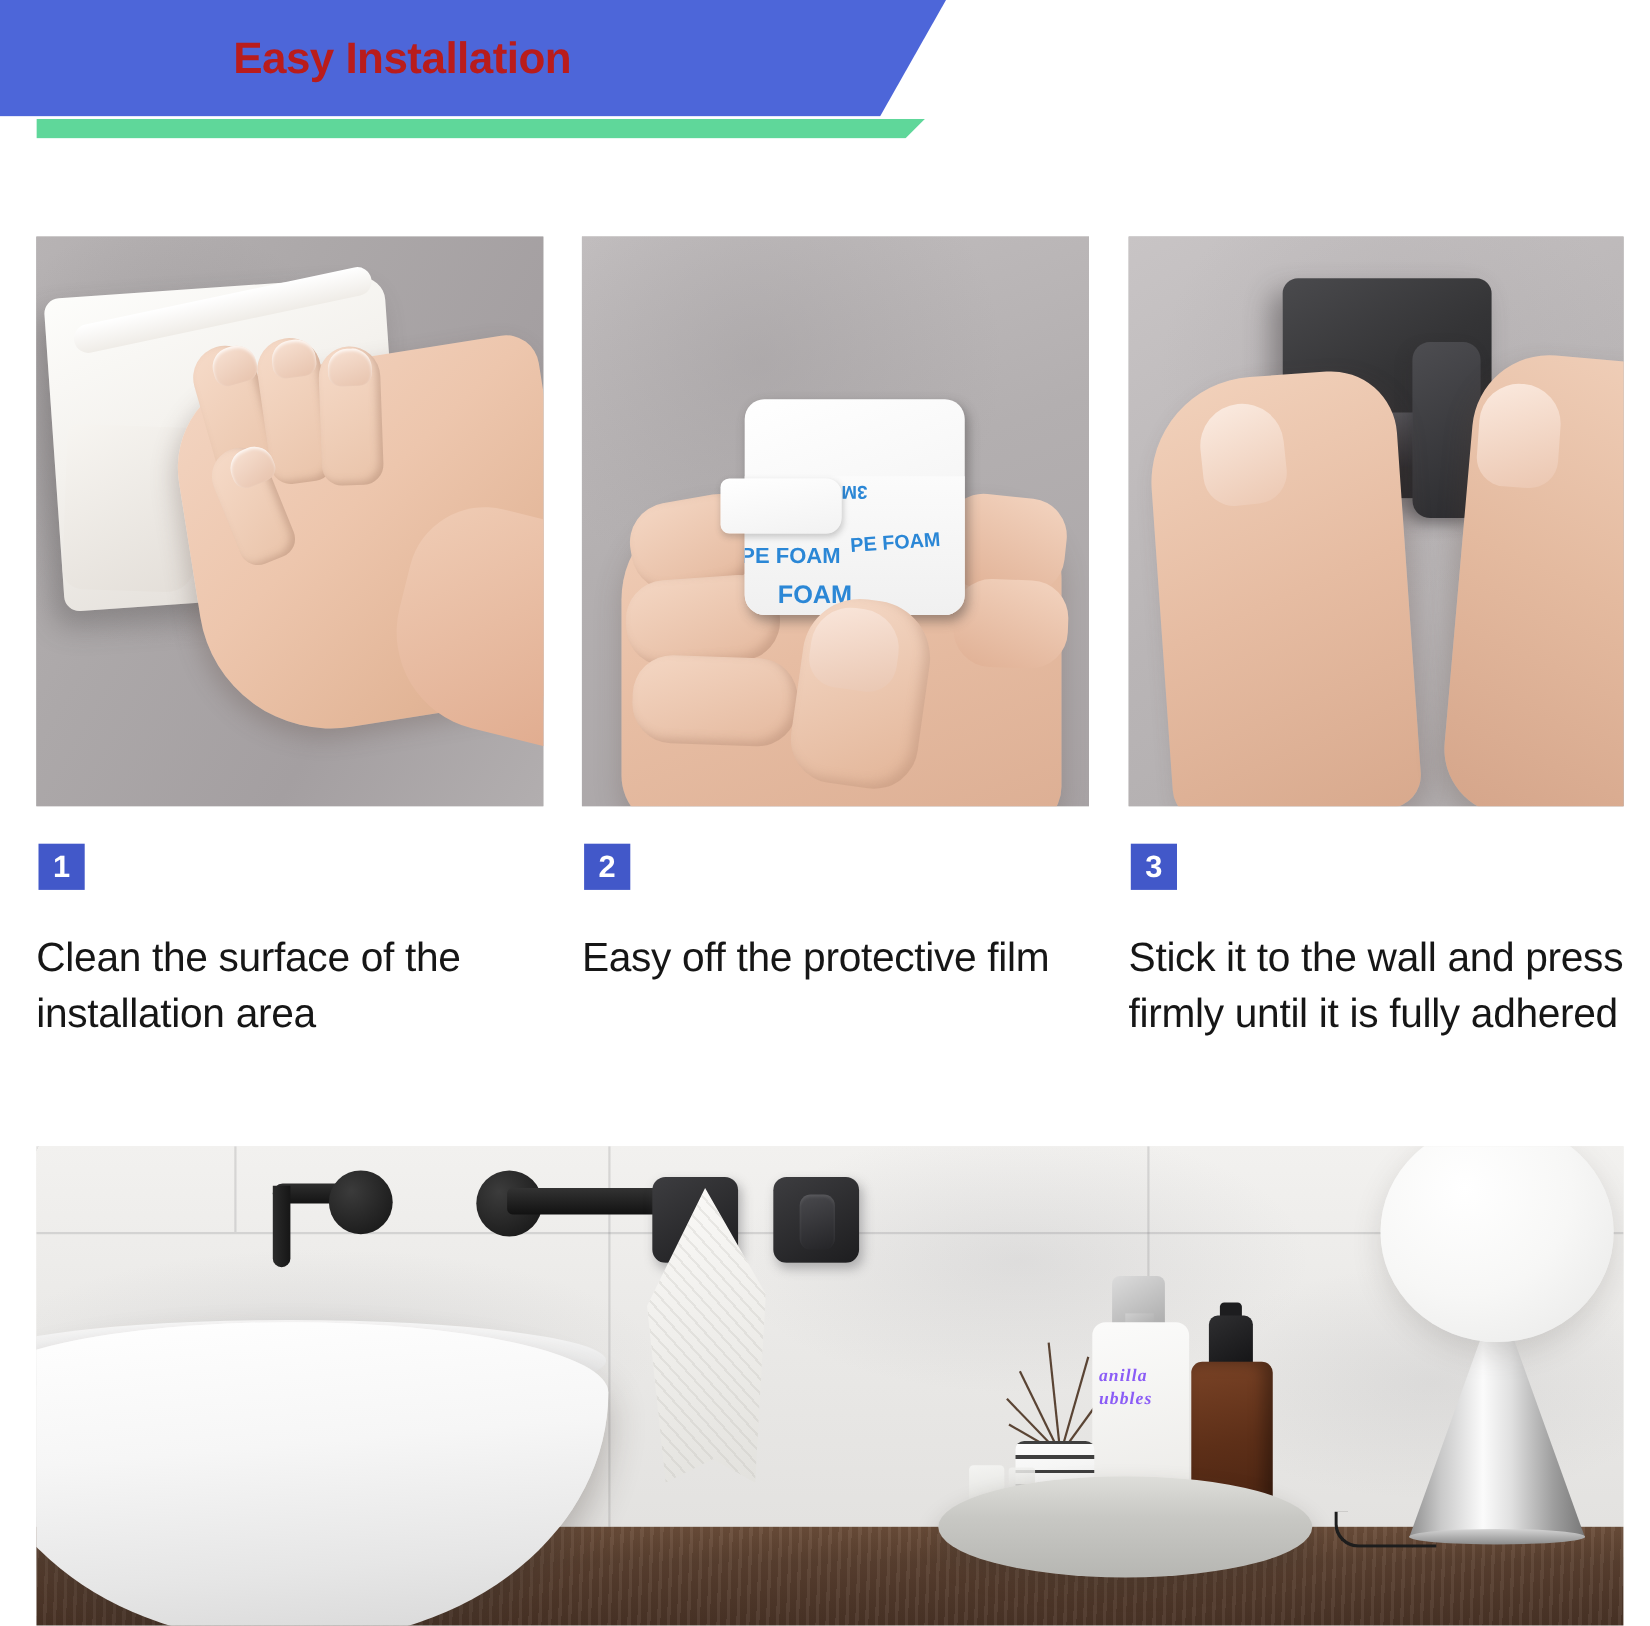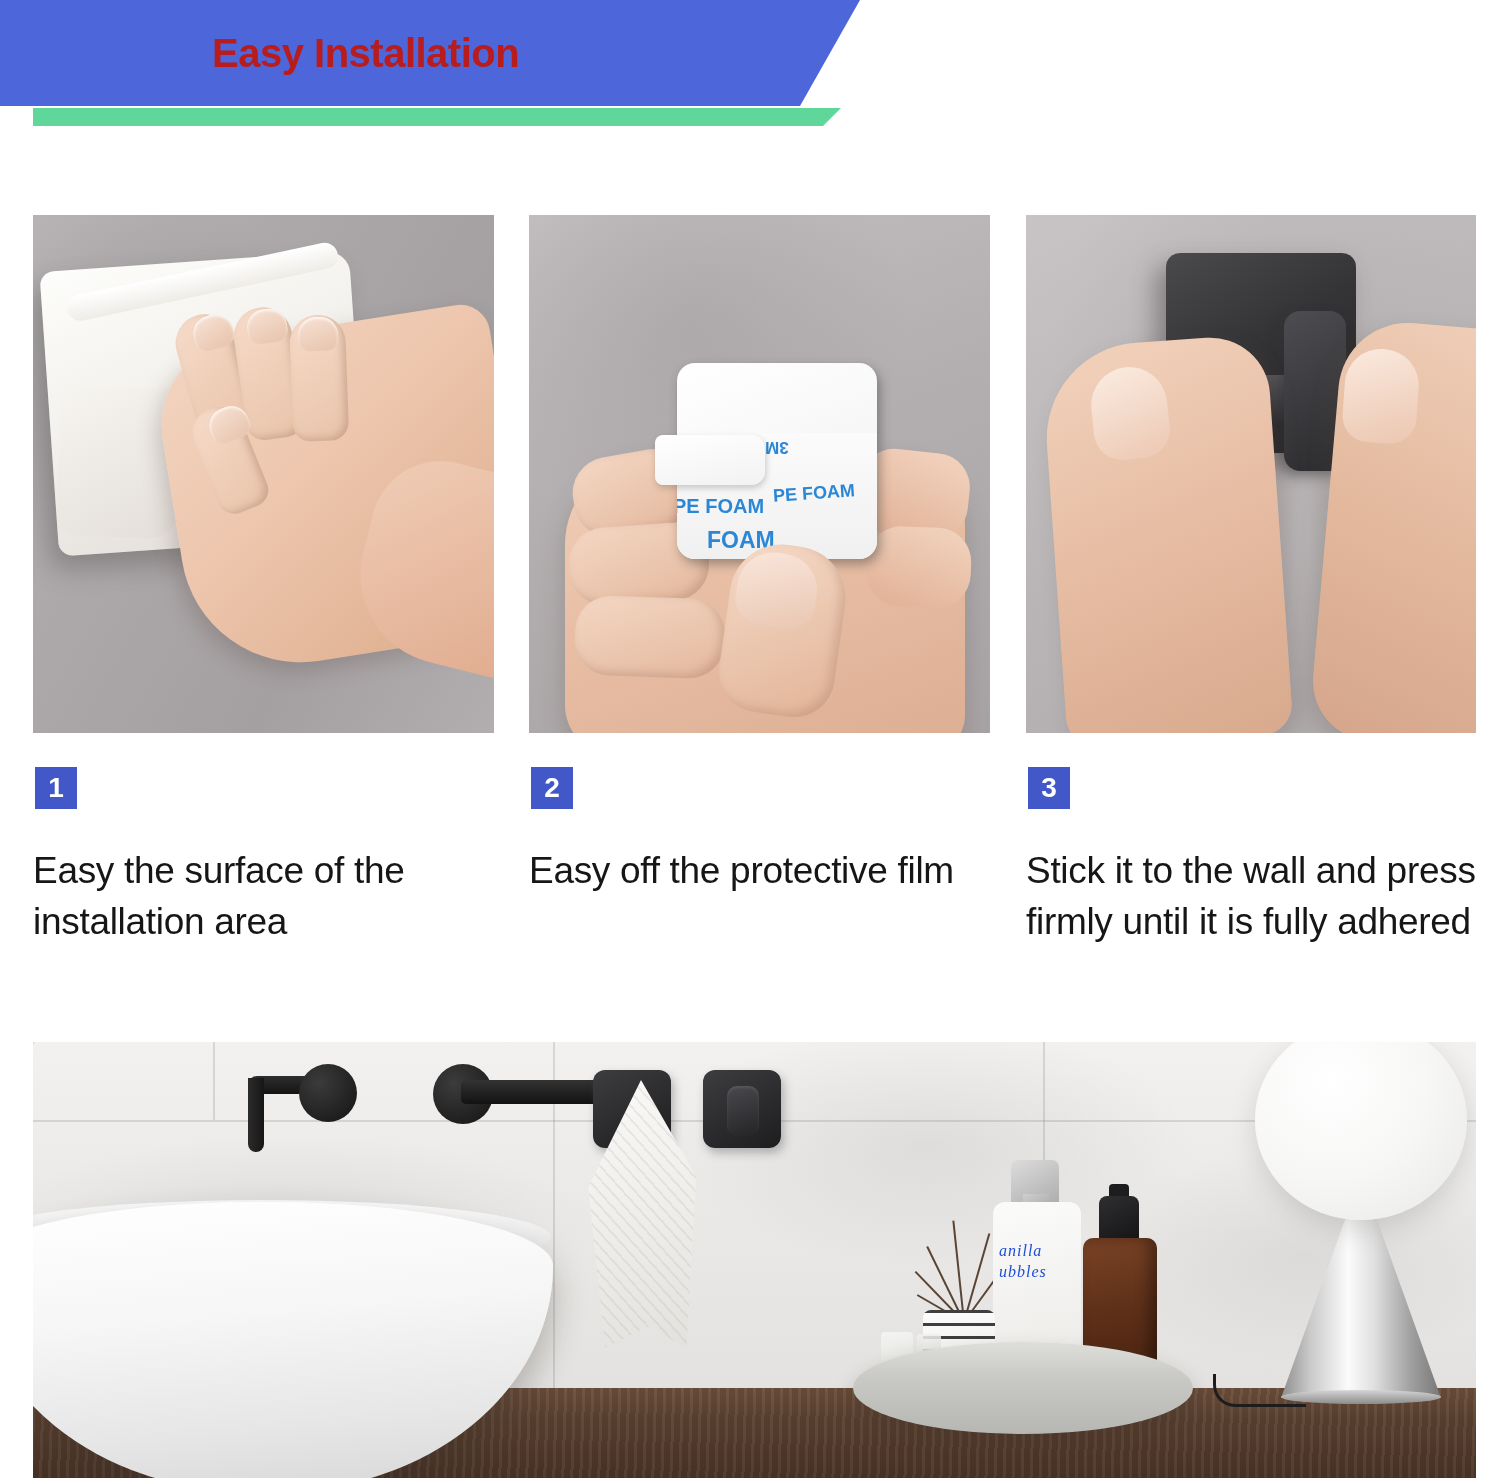--- a/index.html
+++ b/index.html
@@ -346,22 +346,22 @@
     position:absolute;left:978px;top:118px;width:48px;height:50px;
     background:linear-gradient(150deg,#dcdcdc,#a9a9a9);
     border-radius:7px;
   }
   .bw-neck{
     position:absolute;left:990px;top:152px;width:26px;height:24px;
     background:linear-gradient(150deg,#cfcfcf,#9f9f9f);
   }
   .bw-label{
     position:absolute;left:966px;top:198px;width:84px;
-    font-size:16px;line-height:21px;color:#1d4ed8;
-    font-family:"Liberation Serif", serif;font-style:italic;font-weight:400;
+    font-size:16px;line-height:21px;color:#8b5cf6;
+    font-family:"Liberation Serif", serif;font-style:italic;font-weight:700;
     letter-spacing:1px;overflow:hidden;
   }
   .bottle-amber{
     position:absolute;left:1050px;top:196px;width:74px;height:148px;
     background:linear-gradient(170deg,#7a4326 0%,#5d2f18 50%,#472211 100%);
     border-radius:10px 10px 8px 8px;
     box-shadow:inset -8px 0 14px rgba(0,0,0,.35);
   }
   .ba-pump{
     position:absolute;left:1066px;top:154px;width:40px;height:48px;
@@ -440,21 +440,21 @@
       <div class="finger f2"></div>
       <div class="finger f3"></div>
       <div class="finger f4"></div>
       <div class="nail n1"></div>
       <div class="nail n2"></div>
       <div class="nail n3"></div>
       <div class="nail n4"></div>
       <div class="arm1"></div>
     </div>
     <div class="badge">1</div>
-    <div class="caption">Easy the surface of the installation area</div>
+    <div class="caption">Clean the surface of the installation area</div>
   </div>
 
   <div class="step s2">
     <div class="photo">
       <div class="wall2"></div>
       <div class="palm2"></div>
       <div class="fg fg1"></div>
       <div class="fg fg2"></div>
       <div class="fg fg3"></div>
       <div class="rfing rf1"></div>

